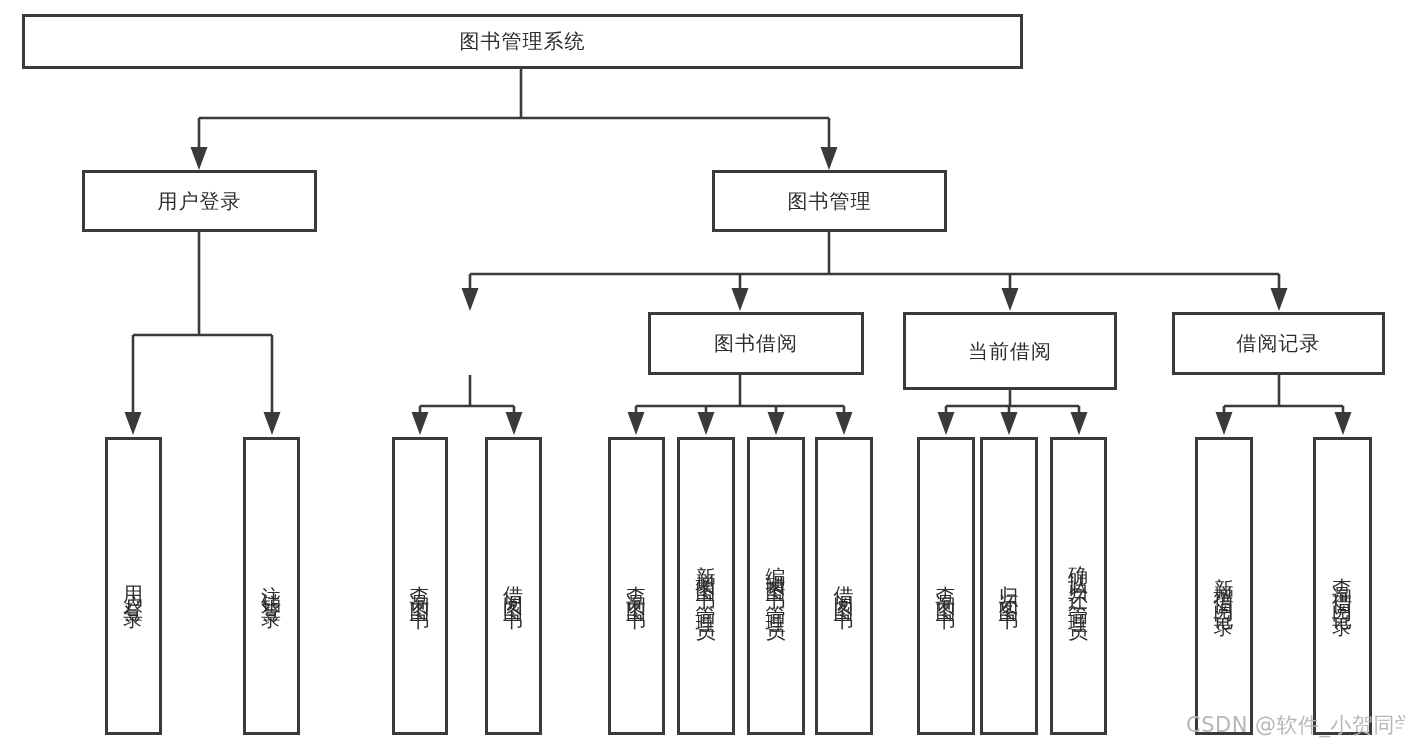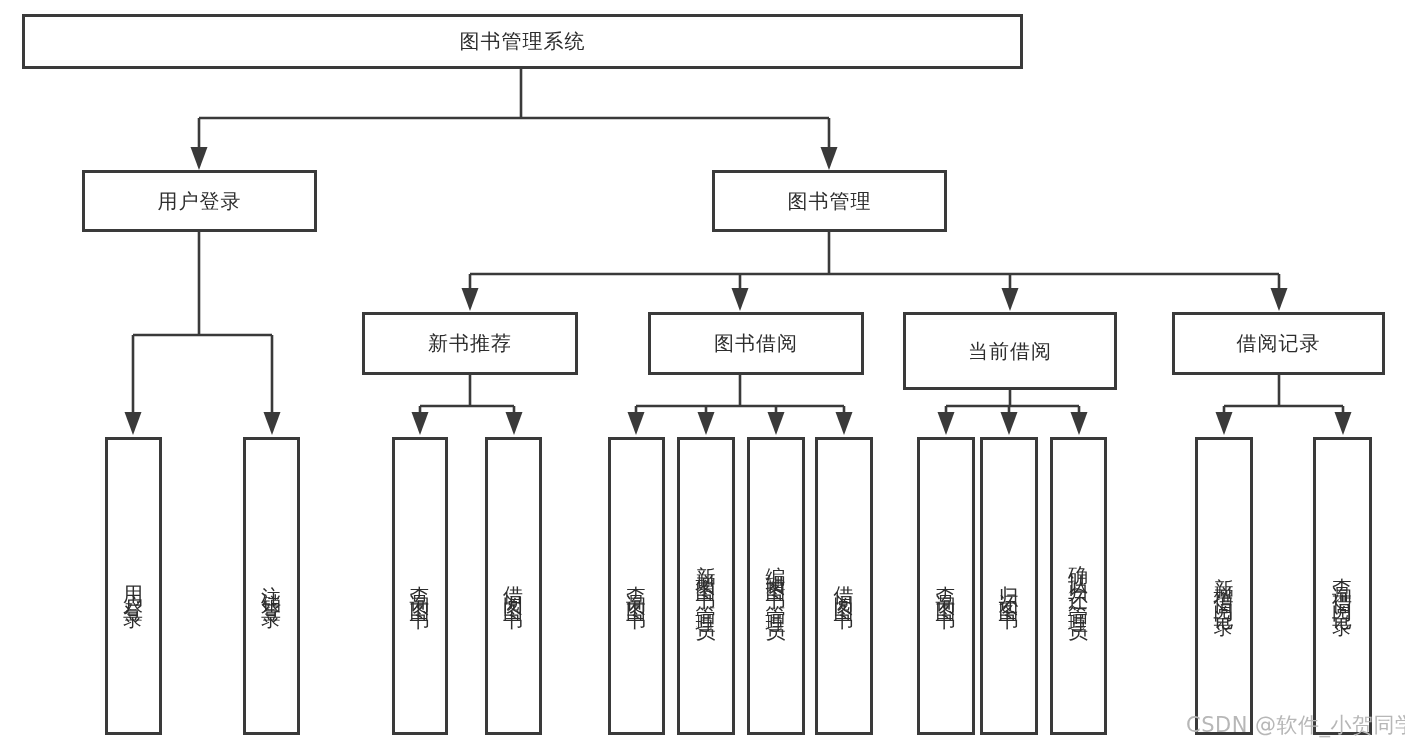--- a/index.html
+++ b/index.html
@@ -2,20 +2,21 @@
 <html><head>
 <meta charset="utf-8">
 <style>
   html,body{margin:0;padding:0;background:#ffffff;}
   .stage{
     position:relative;
     width:1405px;height:747px;
     background:#ffffff;
     font-family:"DejaVu Sans","Liberation Sans",sans-serif;
     overflow:hidden;
+    border-radius:32px;
   }
   .stage svg{position:absolute;left:0;top:0;}
   .node{
     position:absolute;
     box-sizing:border-box;
     background:#ffffff;
     border:3px solid #3a3a3a;
     color:#2d2d2d;
     display:flex;align-items:center;justify-content:center;
     z-index:2;
@@ -107,23 +108,20 @@
     <span>图书管理系统</span>
   </div>
 
   <div class="node hbox" style="left:82px;top:170px;width:235px;height:62px;">
     <span>用户登录</span>
   </div>
   <div class="node hbox" style="left:712px;top:170px;width:235px;height:62px;">
     <span>图书管理</span>
   </div>
 
-  <div class="node hbox" style="left:362px;top:312px;width:216px;height:63px;">
-    <span>新书推荐</span>
-  </div>
   <div class="node hbox" style="left:648px;top:312px;width:216px;height:63px;">
     <span>图书借阅</span>
   </div>
   <div class="node hbox" style="left:903px;top:312px;width:214px;height:78px;">
     <span>当前借阅</span>
   </div>
   <div class="node hbox" style="left:1172px;top:312px;width:213px;height:63px;">
     <span>借阅记录</span>
   </div>
 

